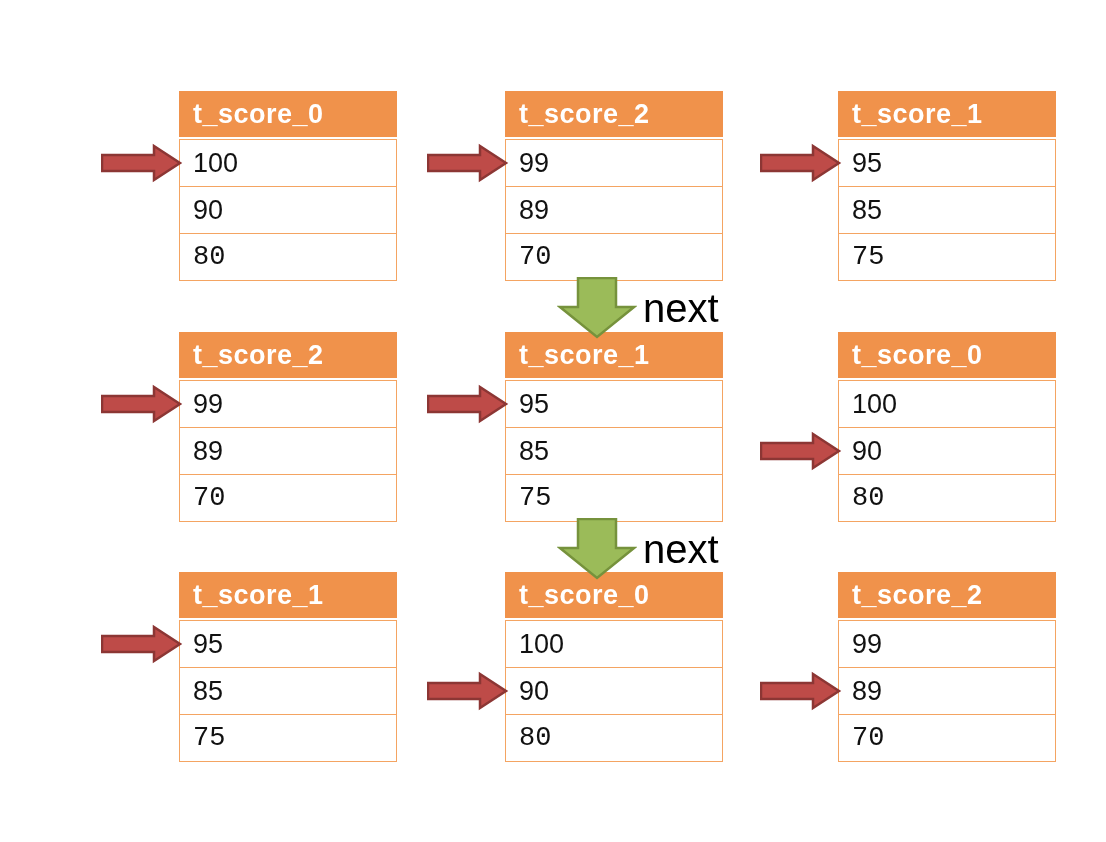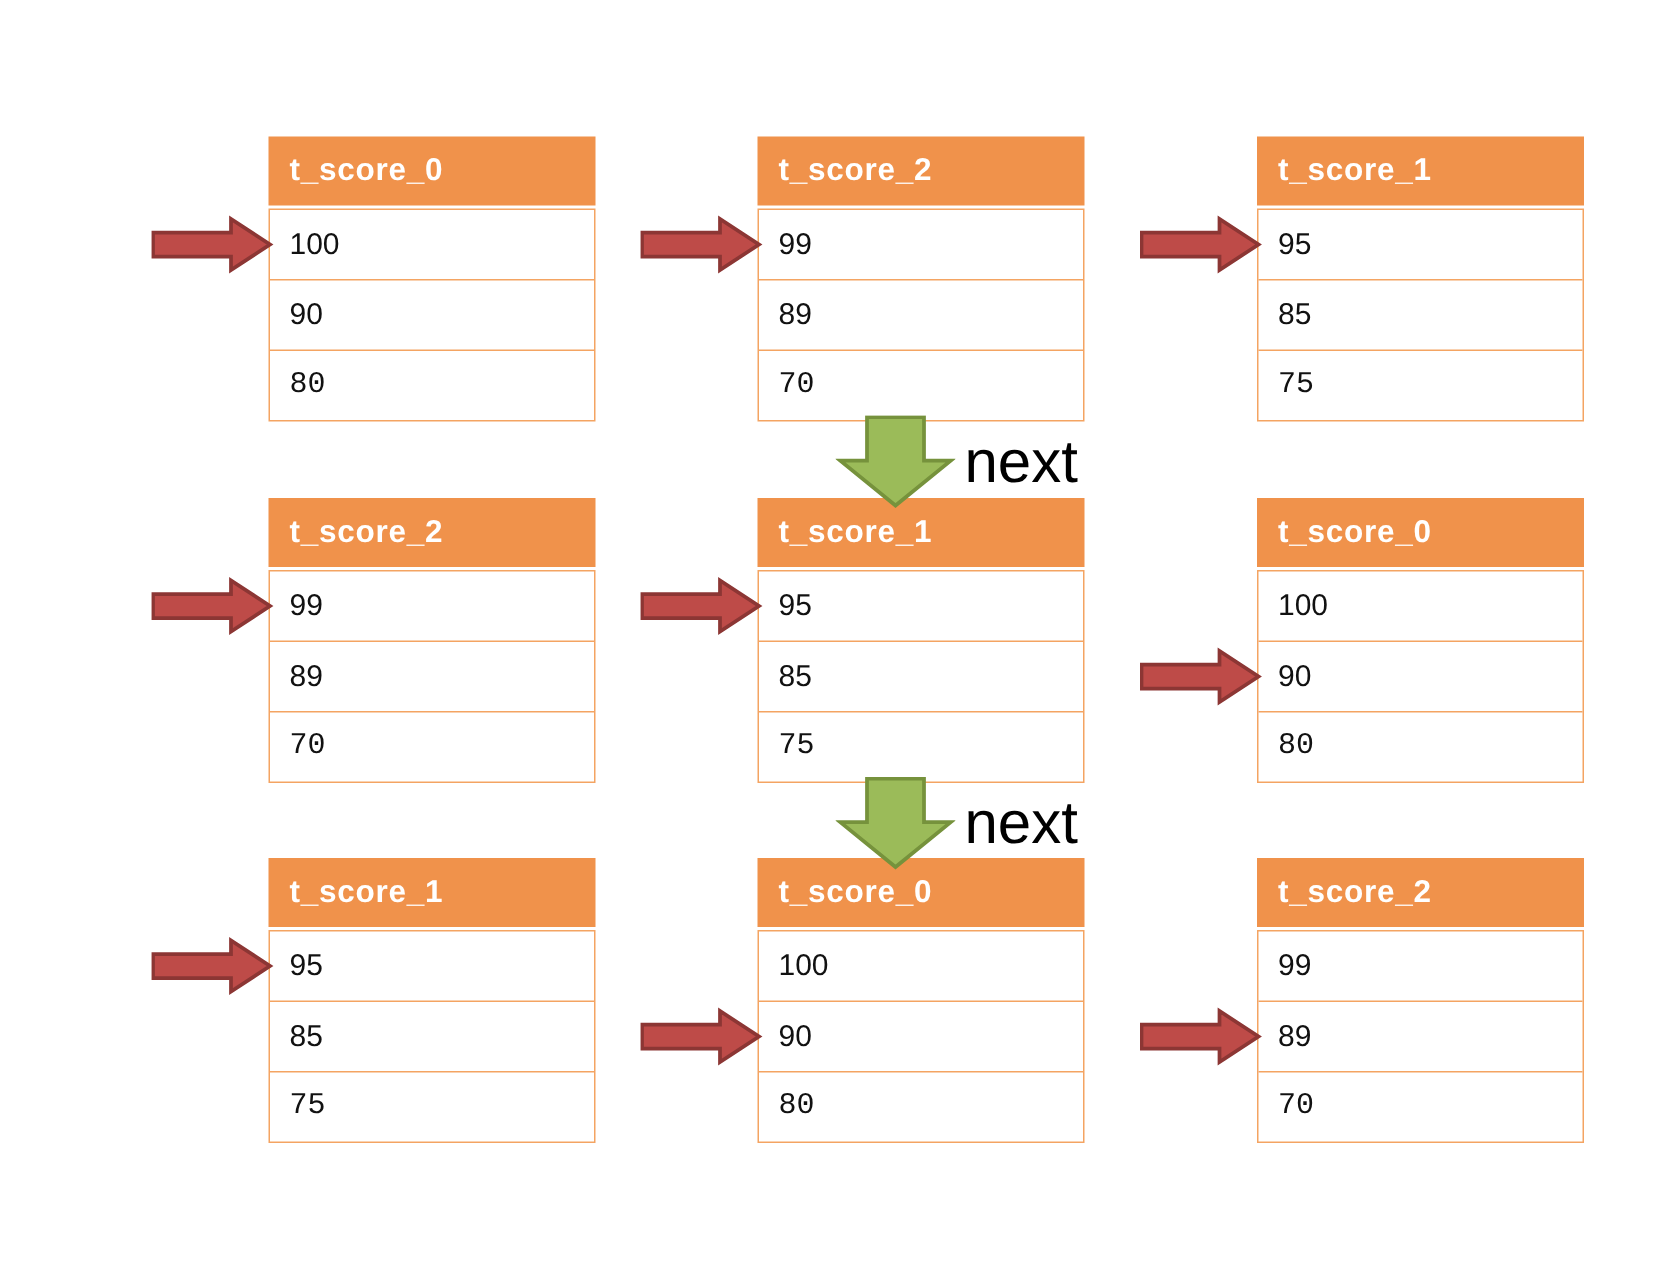--- a/index.html
+++ b/index.html
@@ -6,26 +6,26 @@
   body{font-family:"Liberation Sans",sans-serif;}
   #canvas{position:relative;width:1106px;height:842px;background:#ffffff;overflow:hidden;}
 
   
   .tgroup{position:absolute;width:218px;}
   .c0{left:179px}.c1{left:505px}.c2{left:838px}
   .r0{top:91px}.r1{top:332px}.r2{top:572px}
 
   .thead{
     height:46px;background:var(--header-bg);color:var(--header-text);
-    font-weight:bold;font-size:21px;line-height:46px;padding-left:14px;
+    font-weight:bold;font-size:27px;line-height:46px;padding-left:14px;
     box-sizing:border-box;letter-spacing:0.5px;
   }
   .tbody{margin-top:2px;border:1px solid var(--table-border);background:#ffffff;}
   .tcell{
-    height:46px;line-height:46px;font-size:20px;color:var(--cell-text);
+    height:46px;line-height:46px;font-size:27px;color:var(--cell-text);
     padding-left:13px;border-bottom:1px solid var(--table-border);
   }
   .tcell:last-child{border-bottom:none;font-family:Liberation Mono, monospace;}
 
   
   .red-arrow{position:absolute;left:-78px;width:82px;height:40px;}
 
   
   .next-group{position:absolute;width:180px;height:62px;z-index:5;}
   .ng0{left:557px;top:277px}

